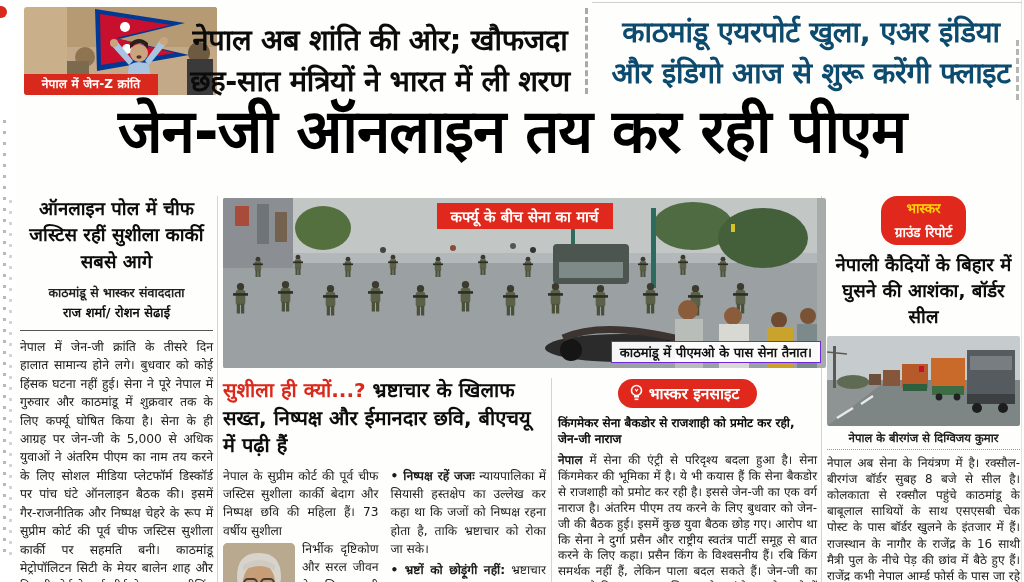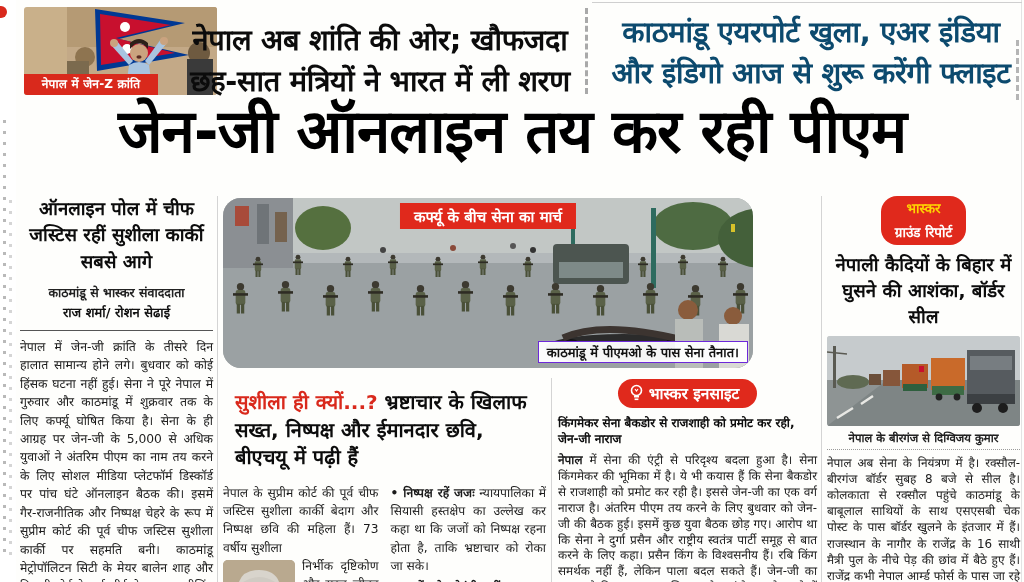--- a/index.html
+++ b/index.html
@@ -38,31 +38,31 @@
 
   
   .col-left{position:absolute;left:20px;top:196px;width:193px;}
   .col-left h2{margin:0;font-size:18.5px;font-weight:800;line-height:1.42;text-align:center;color:#0c0c0c;}
   .byline1{margin-top:9px;text-align:center;font-size:12.5px;font-weight:600;color:#222;}
   .byline2{margin-top:2px;text-align:center;font-size:13px;font-weight:800;color:#111;}
   .col-left .rule{margin:9px 0 7px;height:1px;background:#555;}
   .body-txt{font-size:12.3px;line-height:1.5;text-align:justify;color:#1b1b1b;}
 
   
-  .photo-main{position:absolute;left:223px;top:198px;width:530px;height:170px;border-radius:18px;
+  .photo-main{position:absolute;left:223px;top:198px;width:603px;height:170px;border-radius:2px;
       overflow:hidden;background:#a7aba9;}
   .photo-main svg{display:block;}
   .photo-badge{position:absolute;left:50%;top:5px;transform:translateX(-50%);background:#e0291c;color:#fff;
       font-size:15px;font-weight:800;padding:3px 14px;white-space:nowrap;}
   .photo-cap{position:absolute;right:5px;bottom:5px;background:rgba(255,255,255,.96);border:1px solid #6d28d9;
       color:#111;font-size:13px;font-weight:800;padding:1px 8px;white-space:nowrap;}
 
   
   .sushila{position:absolute;left:223px;top:377px;width:323px;}
-  .sushila h3{margin:12px;font-size:20px;font-weight:800;line-height:1.38;color:#0c0c0c;}
+  .sushila h3{margin:0;font-size:20px;font-weight:800;line-height:1.38;color:#0c0c0c;}
   .sushila h3 .red{color:#d9291c;}
   .sushila .cols{display:flex;gap:12px;margin-top:7px;}
   .sushila .c{width:50%;font-size:12.2px;line-height:1.5;text-align:justify;}
   .portrait{float:left;width:72px;height:96px;margin:3px 7px 2px 0;border-radius:5px;overflow:hidden;background:#b9a98f;}
   .bullet{margin-bottom:3px;}
   .bullet::before{content:"• ";font-weight:900;}
   .b-label{font-weight:800;}
 
   
   .insight{position:absolute;left:558px;top:379px;width:259px;}

